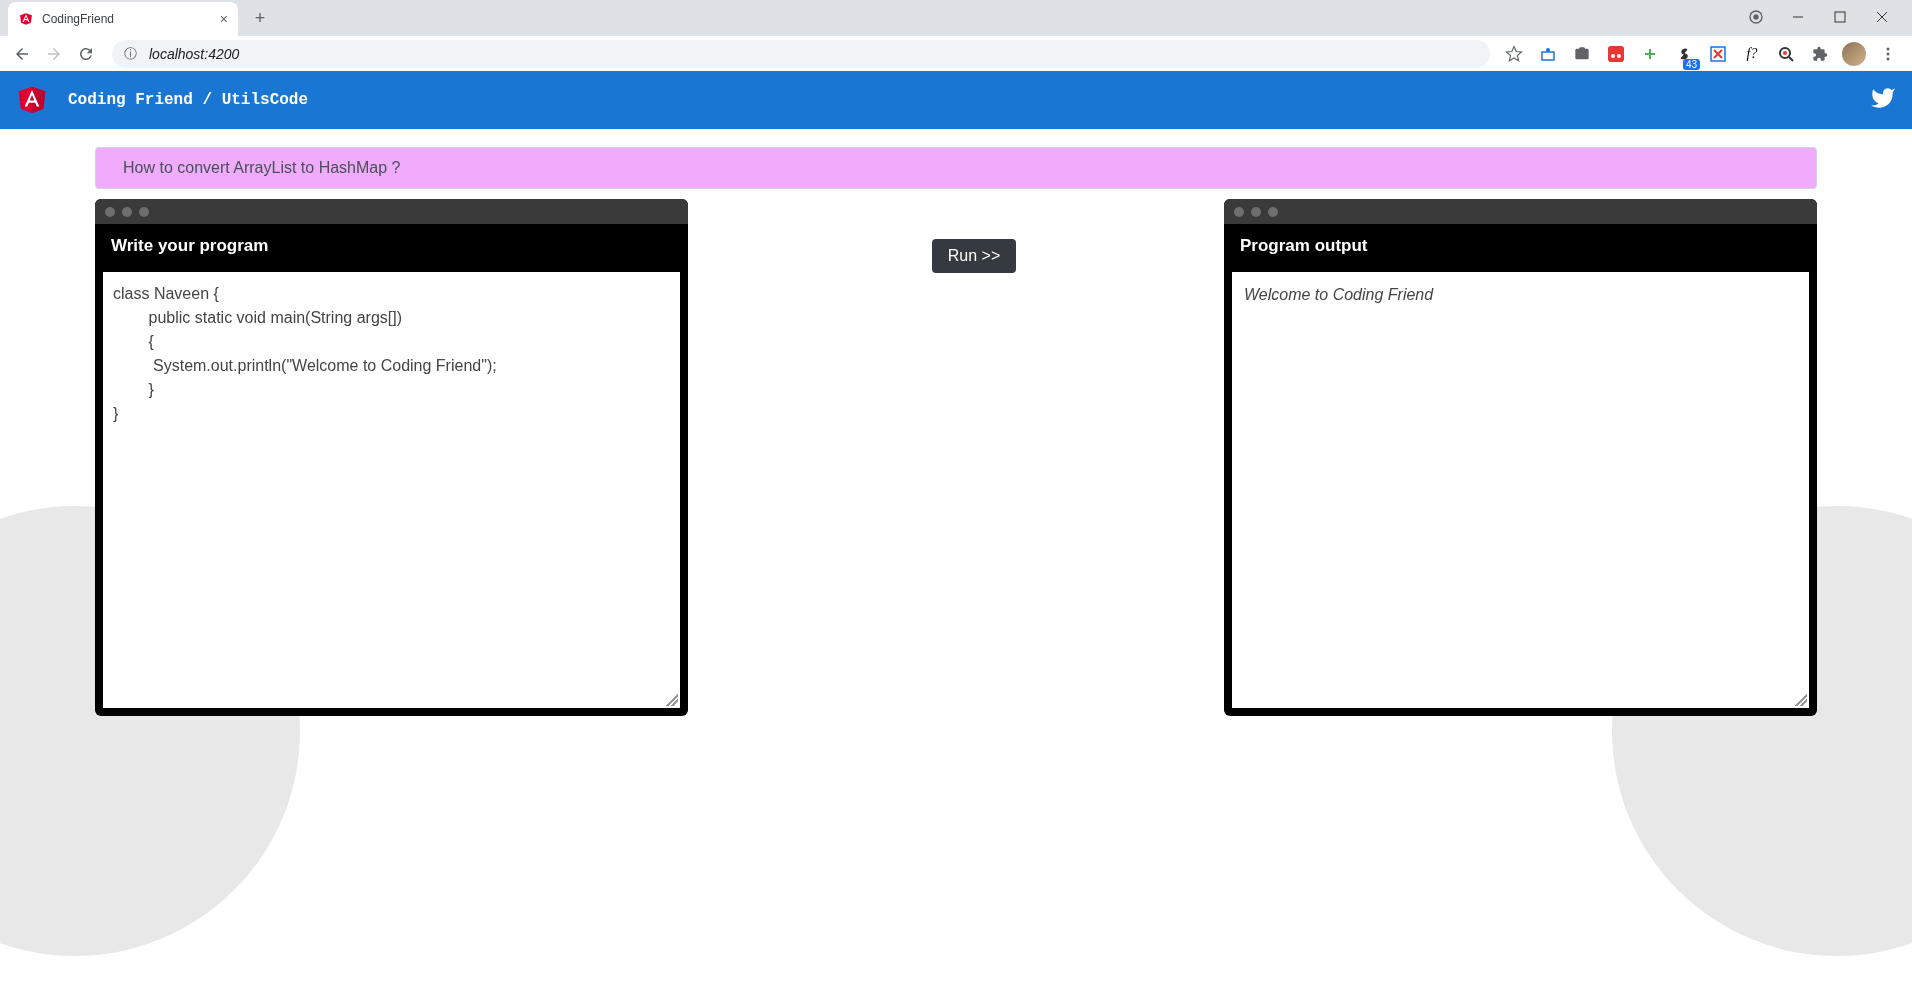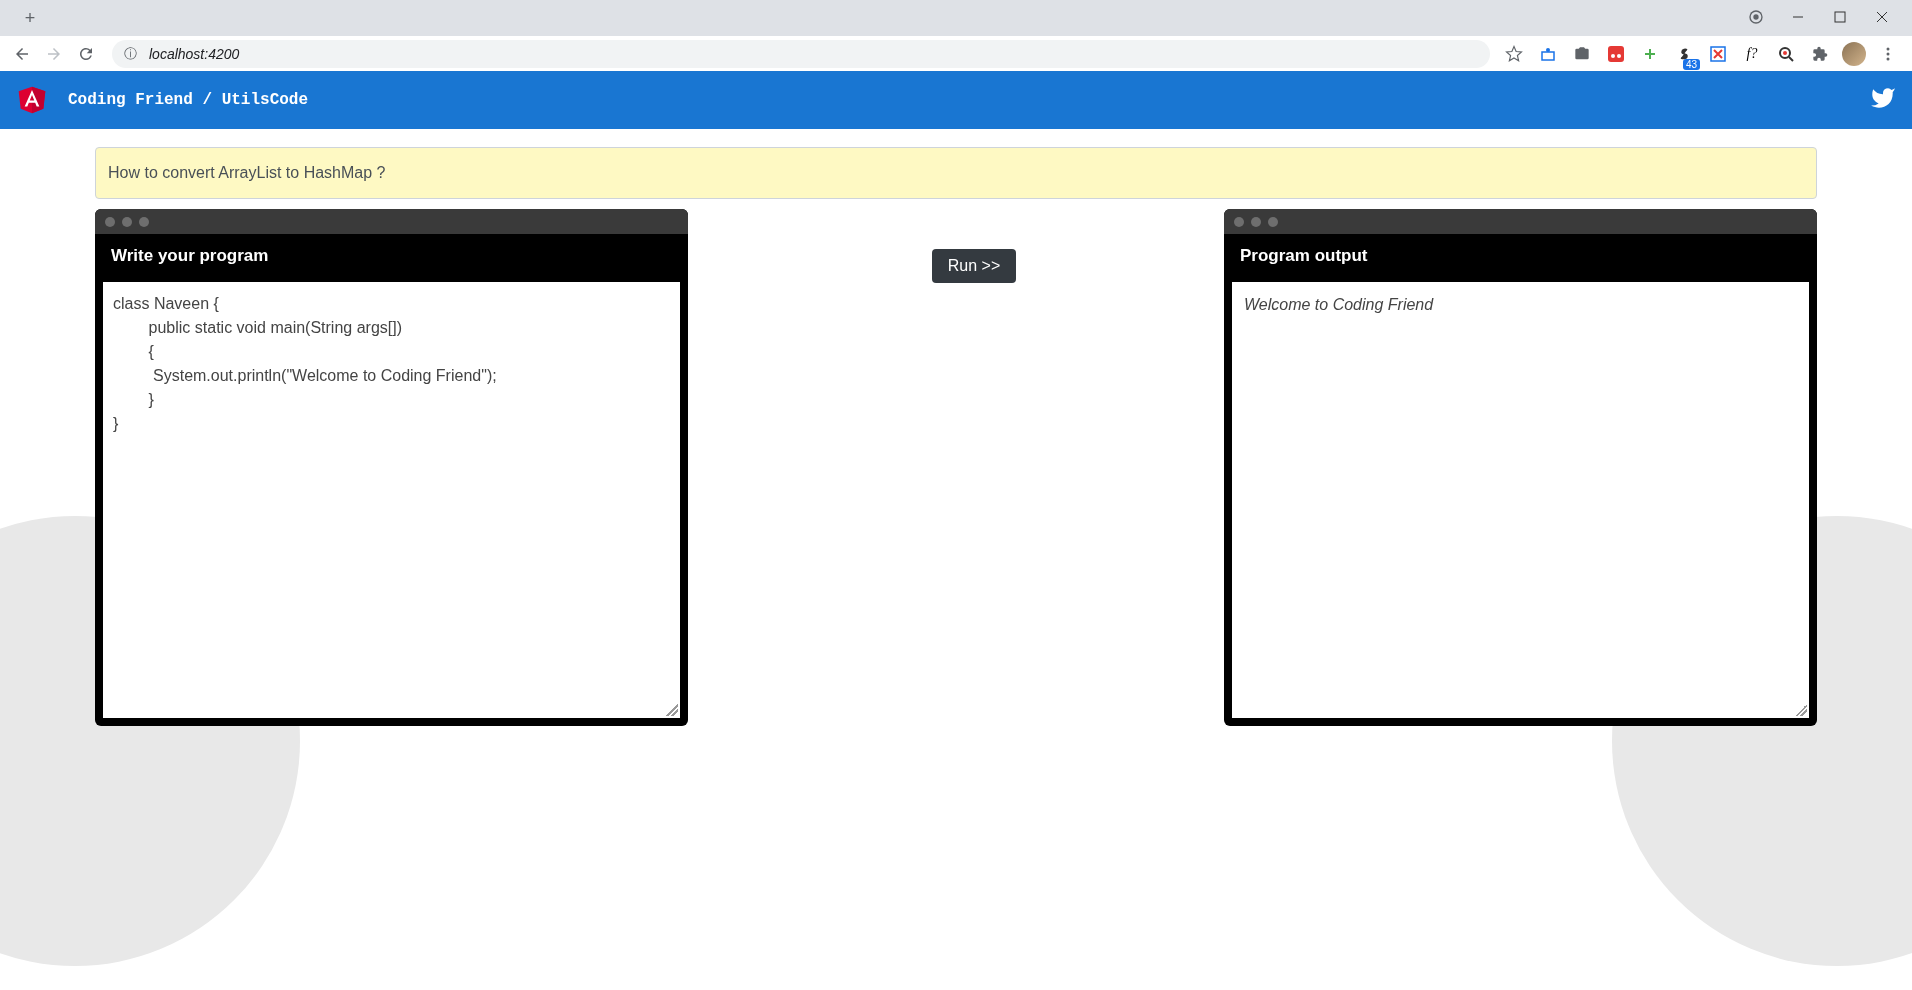--- a/index.html
+++ b/index.html
@@ -214,30 +214,30 @@
       right: -150px;
       width: 450px;
       height: 450px;
       border-radius: 50%;
       background: #e8e8e8;
       z-index: 0;
     }
     
     .search-box {
       width: 100%;
-      height: 52px;
+      height: 42px;
       border: 1px solid #ced4da;
       border-radius: 4px;
-      padding: 0 12px;
+      padding: 0 27px;
       font-size: 16px;
       color: #495057;
       outline: none;
       position: relative;
       z-index: 1;
-      background: #fef9c3;
+      background: #f0abfc;
     }
     
     .editor-row {
       display: flex;
       gap: 0;
       margin-top: 10px;
       position: relative;
       z-index: 1;
       align-items: flex-start;
     }
@@ -324,20 +324,30 @@
       border-radius: 4px;
       cursor: pointer;
       margin-left: 36px;
     }
   </style>
 </head>
 <body>
 
 <div class="browser-chrome">
   <div class="tab-bar">
+    <div class="tab">
+      <span class="tab-favicon">
+        <svg width="14" height="14" viewBox="0 0 24 24">
+            <path fill="#DD0031" d="M12 2L2 5.5l1.5 13L12 22l8.5-3.5L22 5.5z"></path>
+            <path fill="#fff" d="M12 4l-6 13h2.2l1.2-3h5.2l1.2 3H18zm1.8 8h-3.6L12 7.5z"></path>
+          </svg>
+      </span>
+      <span class="tab-title">CodingFriend</span>
+      <span class="tab-close">×</span>
+    </div>
     <div class="new-tab">+</div>
     <div class="window-controls">
       <span class="win-ctrl">
         <svg width="16" height="16" viewBox="0 0 24 24">
             <circle cx="12" cy="12" r="10" fill="#5f6368"></circle>
             <circle cx="12" cy="12" r="8" fill="#dee1e6"></circle>
             <circle cx="12" cy="12" r="4" fill="#5f6368"></circle>
           </svg>
       </span>
       <span class="win-ctrl">

